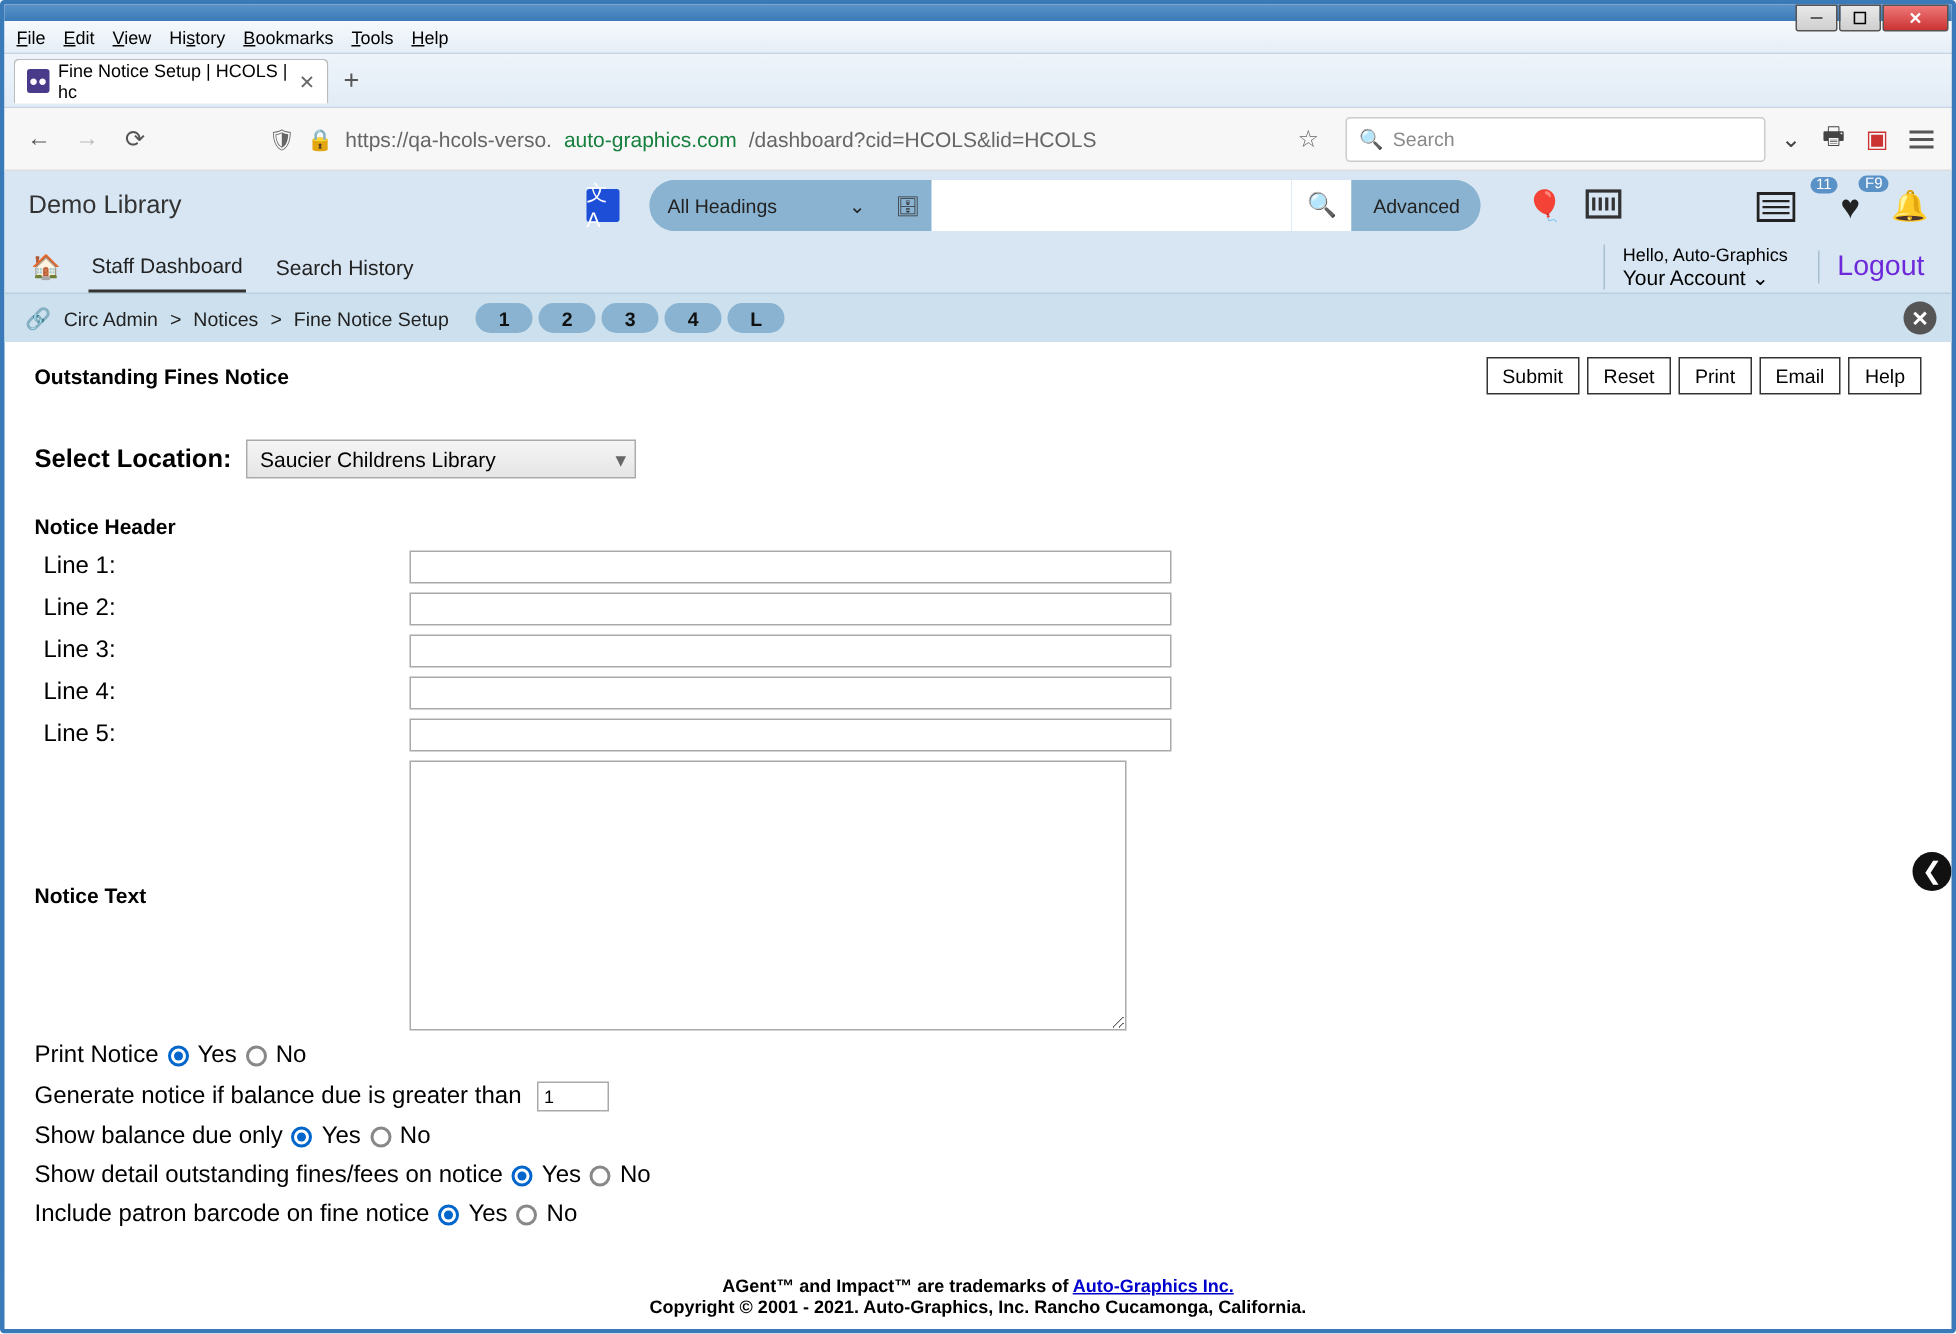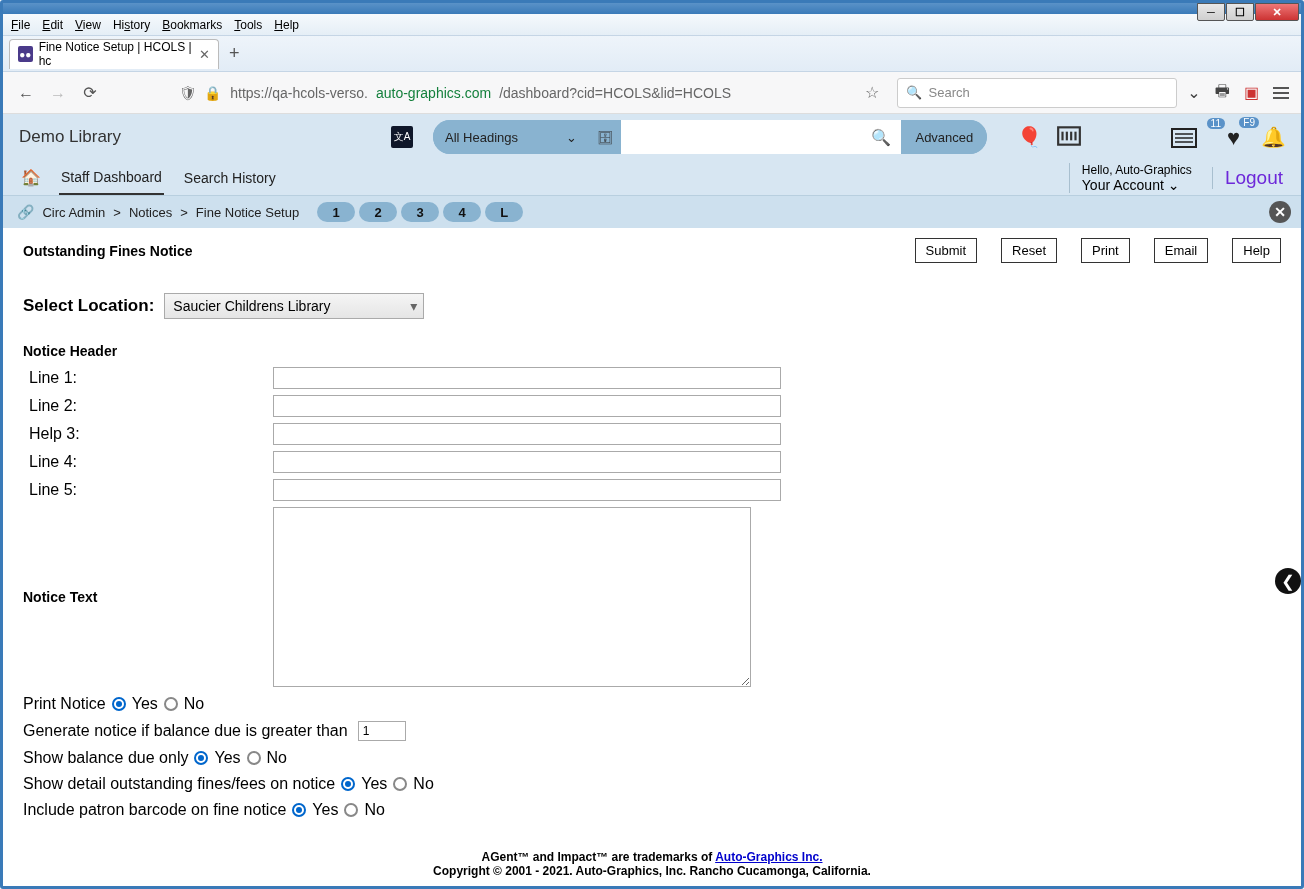--- a/index.html
+++ b/index.html
@@ -35,21 +35,21 @@
 .star-icon { color: #666; font-size: 16px; margin-left: auto; }
 .search-field { width: 280px; height: 30px; border: 1px solid #ccc; border-radius: 3px; display: flex; align-items: center; padding: 0 8px; gap: 6px; color: #888; background: #fff; }
 .toolbar-icons { display: flex; gap: 14px; align-items: center; color: #444; }
 .toolbar-icons span { font-size: 16px; }
 .hamburger { width: 16px; display: flex; flex-direction: column; gap: 3px; }
 .hamburger div { height: 2px; background: #555; }
 
 
 .app-header { background: #d7e6f2; height: 46px; display: flex; align-items: center; padding: 0 16px; gap: 10px; position: relative; }
 .library-name { font-size: 17px; color: #333; }
-.lang-icon { margin-left: auto; width: 22px; height: 22px; background: #0f172a; color: #fff; display: flex; align-items: center; justify-content: center; font-size: 10px; border-radius: 2px; }
+.lang-icon { margin-left: auto; width: 22px; height: 22px; background: #1d4ed8; color: #fff; display: flex; align-items: center; justify-content: center; font-size: 14px; border-radius: 2px; }
 .search-group { display: flex; align-items: center; height: 34px; border-radius: 17px; overflow: hidden; background: #89b3d0; }
 .headings-dd { background: #89b3d0; padding: 0 12px; display: flex; align-items: center; gap: 8px; color: #222; height: 100%; }
 .db-icon { padding: 0 8px; color: #333; }
 .search-input { background: #fff; width: 240px; height: 100%; border: none; padding: 0 8px; }
 .search-btn { width: 40px; height: 100%; display: flex; align-items: center; justify-content: center; color: #4a7a9e; font-size: 16px; background: #fff; }
 .advanced-btn { background: #89b3d0; padding: 0 14px; height: 100%; display: flex; align-items: center; color: #222; border-top-right-radius: 17px; border-bottom-right-radius: 17px; }
 .header-icons { display: flex; gap: 14px; align-items: center; margin-left: 20px; }
 .balloon { font-size: 20px; }
 .scan-icon svg { width: 26px; height: 26px; }
 .right-icons { display: flex; gap: 8px; align-items: center; margin-left: auto; position: relative; }
@@ -74,21 +74,21 @@
 .link-icon { font-size: 14px; color: #333; }
 .crumb { font-size: 13px; color: #222; }
 .step-btns { display: flex; gap: 4px; margin-left: 10px; }
 .step { background: #89b3d0; color: #111; font-weight: bold; width: 38px; height: 20px; border-radius: 10px; display: flex; align-items: center; justify-content: center; font-size: 13px; }
 .close-circle { position: absolute; right: 10px; width: 22px; height: 22px; background: #555; color: #fff; border-radius: 50%; display: flex; align-items: center; justify-content: center; font-size: 14px; font-weight: bold; }
 
 
 .content { padding: 10px 20px 12px 20px; position: relative; height: calc(100% - 225px); overflow: hidden; }
 .content-header { display: flex; align-items: center; justify-content: space-between; margin-bottom: 30px; }
 .content-title { font-weight: bold; font-size: 14px; }
-.btn-row { display: flex; gap: 24px; }
+.btn-row { display: flex; gap: 5px; }
 .btn { border: 1px solid #333; background: #fff; padding: 4px 10px; font-size: 13px; cursor: pointer; }
 
 .loc-row { display: flex; align-items: center; gap: 10px; margin-bottom: 24px; }
 .loc-label { font-weight: bold; font-size: 17px; }
 .loc-select { border: 1px solid #aaa; background: linear-gradient(#f5f5f5,#e5e5e5); padding: 4px 24px 4px 8px; font-size: 14px; position: relative; width: 260px; }
 .loc-select::after { content: "▾"; position: absolute; right: 6px; color: #666; }
 
 .section-label { font-weight: bold; font-size: 14px; margin-bottom: 8px; }
 .line-row { display: flex; align-items: center; margin-bottom: 6px; }
 .line-label { width: 250px; font-size: 16px; padding-left: 6px; }
@@ -260,21 +260,21 @@
     <div class="section-label">Notice Header</div>
     <div class="line-row">
         <span class="line-label">Line 1:</span>
         <input class="line-input" style="">
       </div>
     <div class="line-row">
         <span class="line-label">Line 2:</span>
         <input class="line-input" style="">
       </div>
     <div class="line-row">
-        <span class="line-label">Help 3:</span>
+        <span class="line-label">Line 3:</span>
         <input class="line-input" style="">
       </div>
     <div class="line-row">
         <span class="line-label">Line 4:</span>
         <input class="line-input" style="">
       </div>
     <div class="line-row">
         <span class="line-label">Line 5:</span>
         <input class="line-input" style="">
       </div>

